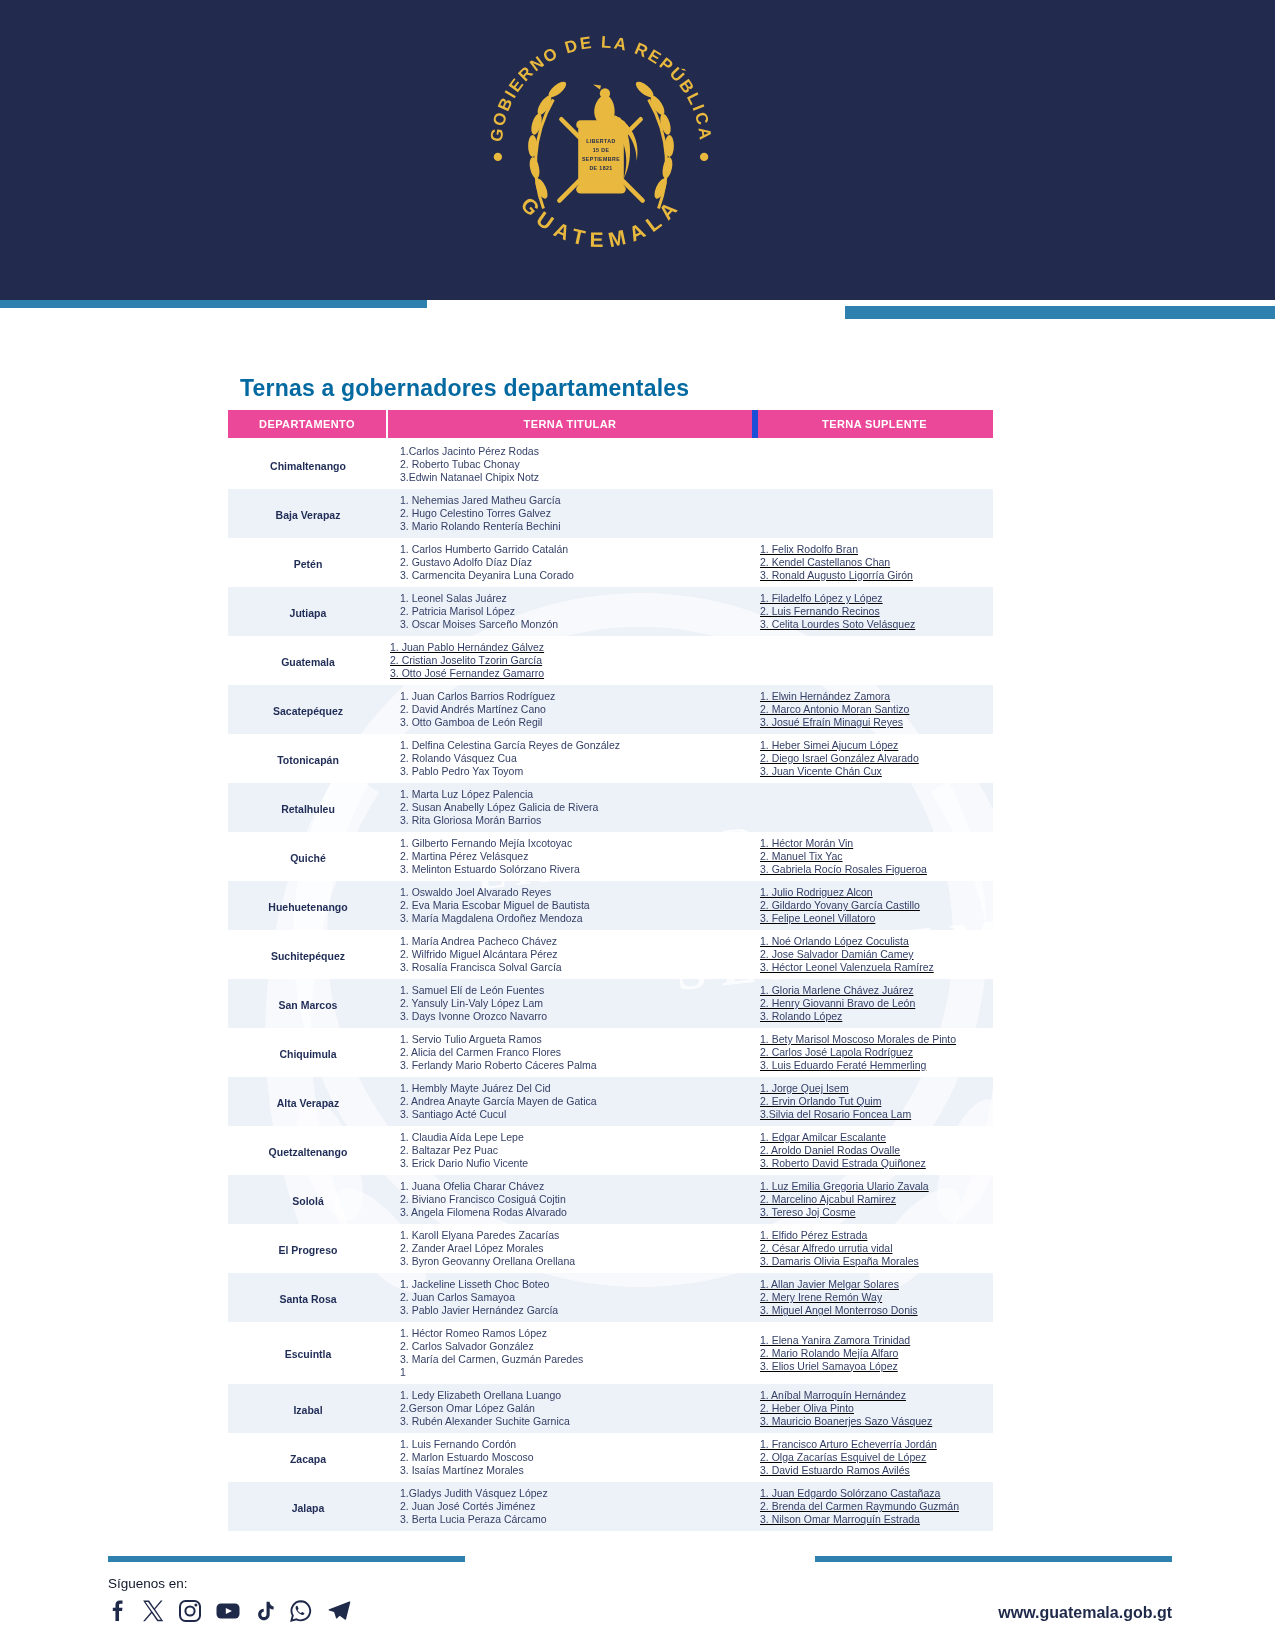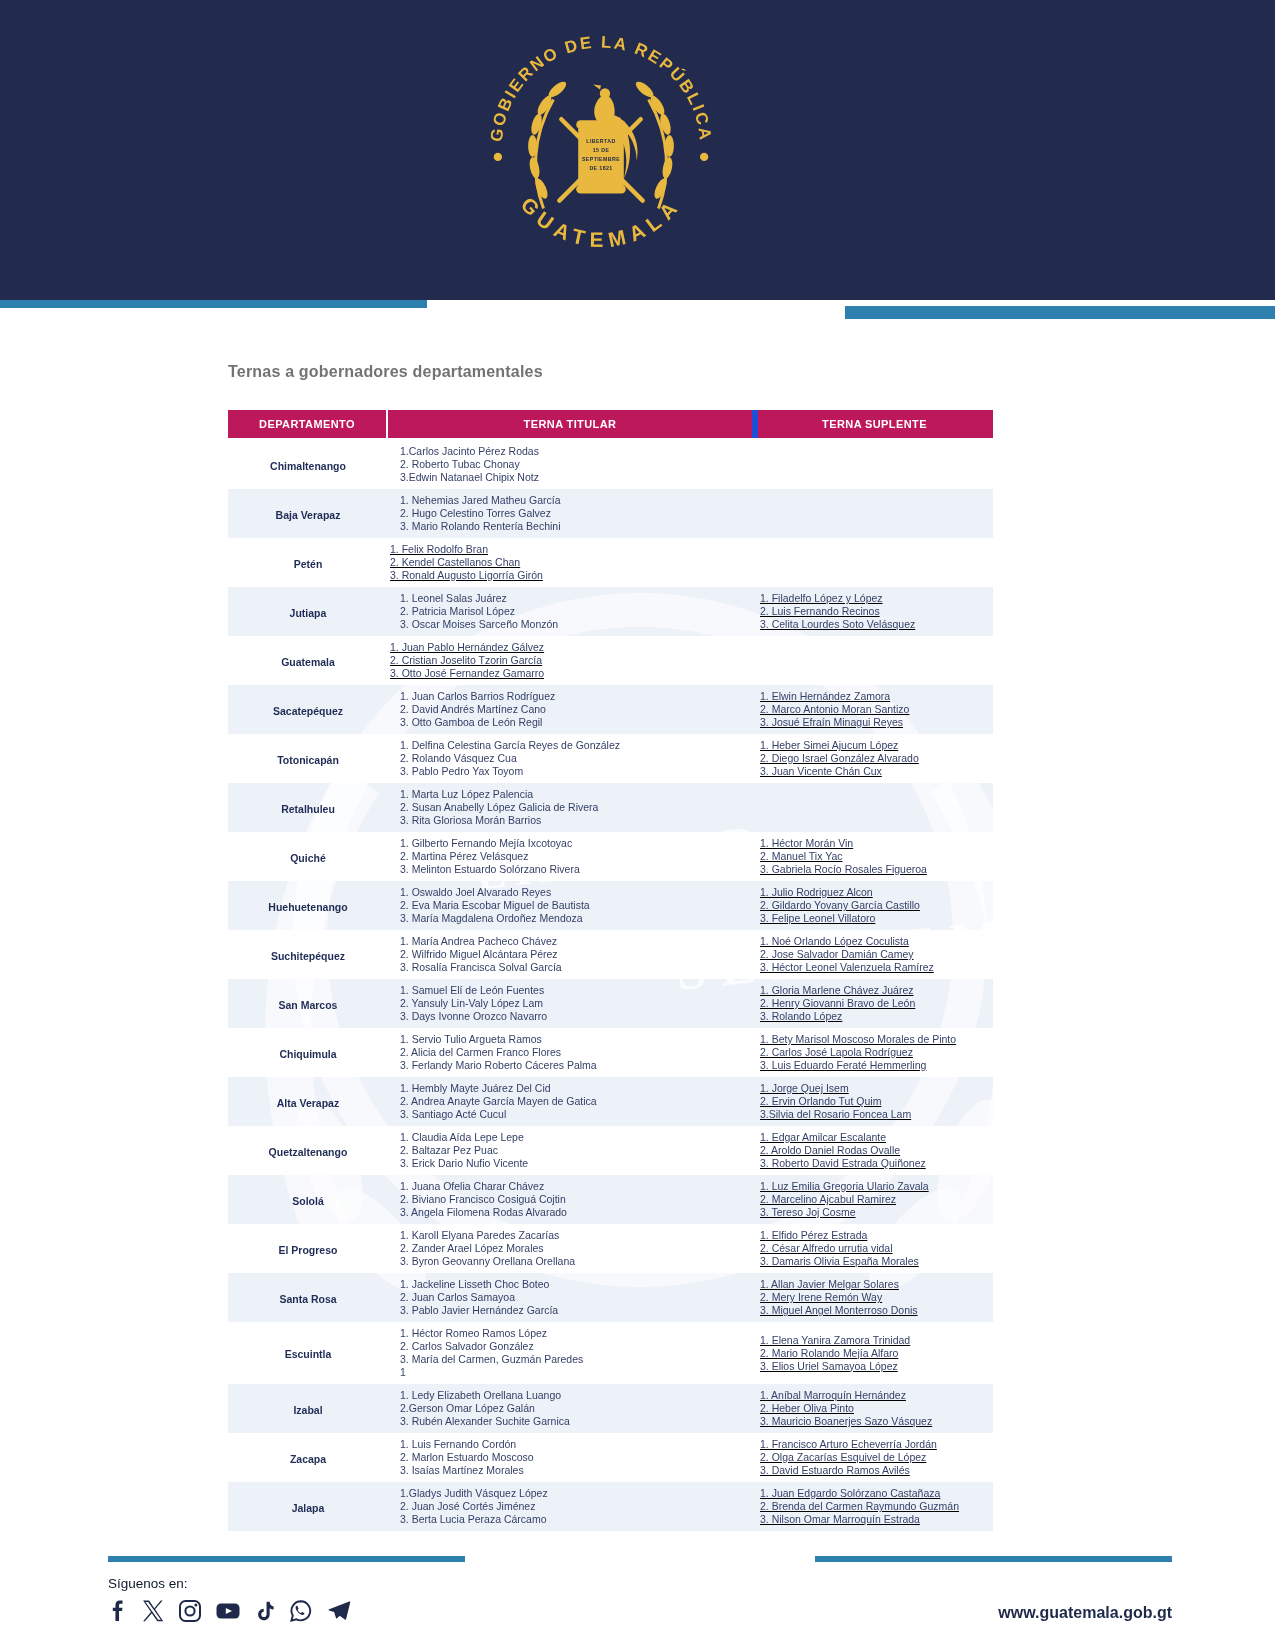--- a/index.html
+++ b/index.html
@@ -9,29 +9,29 @@
   
   .masthead{position:absolute;left:0;top:0;width:1275px;height:300px;background:#222b4d;}
   .logo{position:absolute;left:482px;top:28px;width:238px;height:238px;}
   .arc-top{font-size:17px;font-weight:700;letter-spacing:2.2px;fill:#e9b83e;}
   .arc-bottom{font-size:21px;font-weight:700;letter-spacing:6.5px;fill:#e9b83e;}
   .scroll-line{font-size:5.3px;font-weight:700;fill:#222b4d;letter-spacing:.4px;text-anchor:middle;}
   .stripe-left{position:absolute;left:0;top:300px;width:427px;height:8px;background:#2e81af;}
   .stripe-right{position:absolute;left:845px;top:306px;width:430px;height:13px;background:#2e81af;}
 
   
-  .doc-title{position:absolute;left:228px;top:363px;margin:0;font-size:16px;font-weight:800;
-             color:#737373;letter-spacing:.2px;}
+  .doc-title{position:absolute;left:228px;top:363px;margin:12px;font-size:23px;font-weight:800;
+             color:#0369a1;letter-spacing:.2px;}
 
   
   .watermark{position:absolute;left:210px;top:540px;width:920px;height:860px;z-index:1;pointer-events:none;}
 
   
   .gov-table{position:absolute;left:228px;top:410px;width:765px;}
-  .thead{display:flex;background:#be185d;height:28px;}
+  .thead{display:flex;background:#ec4899;height:28px;}
   .th{color:#ffffff;font-size:11px;font-weight:700;letter-spacing:.4px;display:flex;
       align-items:center;justify-content:center;}
   .th.c1{width:160px;border-right:2px solid #ffffff;box-sizing:border-box;}
   .th.c2{width:370px;border-right:6px solid #1d4ed8;box-sizing:border-box;}
   .th.c3{width:233px;}
   .tbody{margin-top:2px;}
   .trow{display:flex;min-height:43px;align-items:center;}
   .trow.alt{background:#edf1f8;}
   .cell{box-sizing:border-box;}
   .cell.dept{width:160px;text-align:center;}
@@ -165,20 +165,25 @@
             <div class="person">2. Hugo Celestino Torres Galvez</div>
             <div class="person">3. Mario Rolando Rentería Bechini</div>
           </div>
       <div class="cell suplente"></div>
     </div>
 
     <div class="trow">
       <div class="cell dept">
         <span>Petén</span>
       </div>
+      <div class="cell titular">
+            <div class="person">1. Carlos Humberto Garrido Catalán</div>
+            <div class="person">2. Gustavo Adolfo Díaz Díaz</div>
+            <div class="person">3. Carmencita Deyanira Luna Corado</div>
+          </div>
       <div class="cell suplente">
             <div class="person">1. Felix Rodolfo Bran</div>
             <div class="person">2. Kendel Castellanos Chan</div>
             <div class="person">3. Ronald Augusto Ligorría Girón</div>
           </div>
     </div>
 
     <div class="trow alt">
       <div class="cell dept">
         <span>Jutiapa</span>

